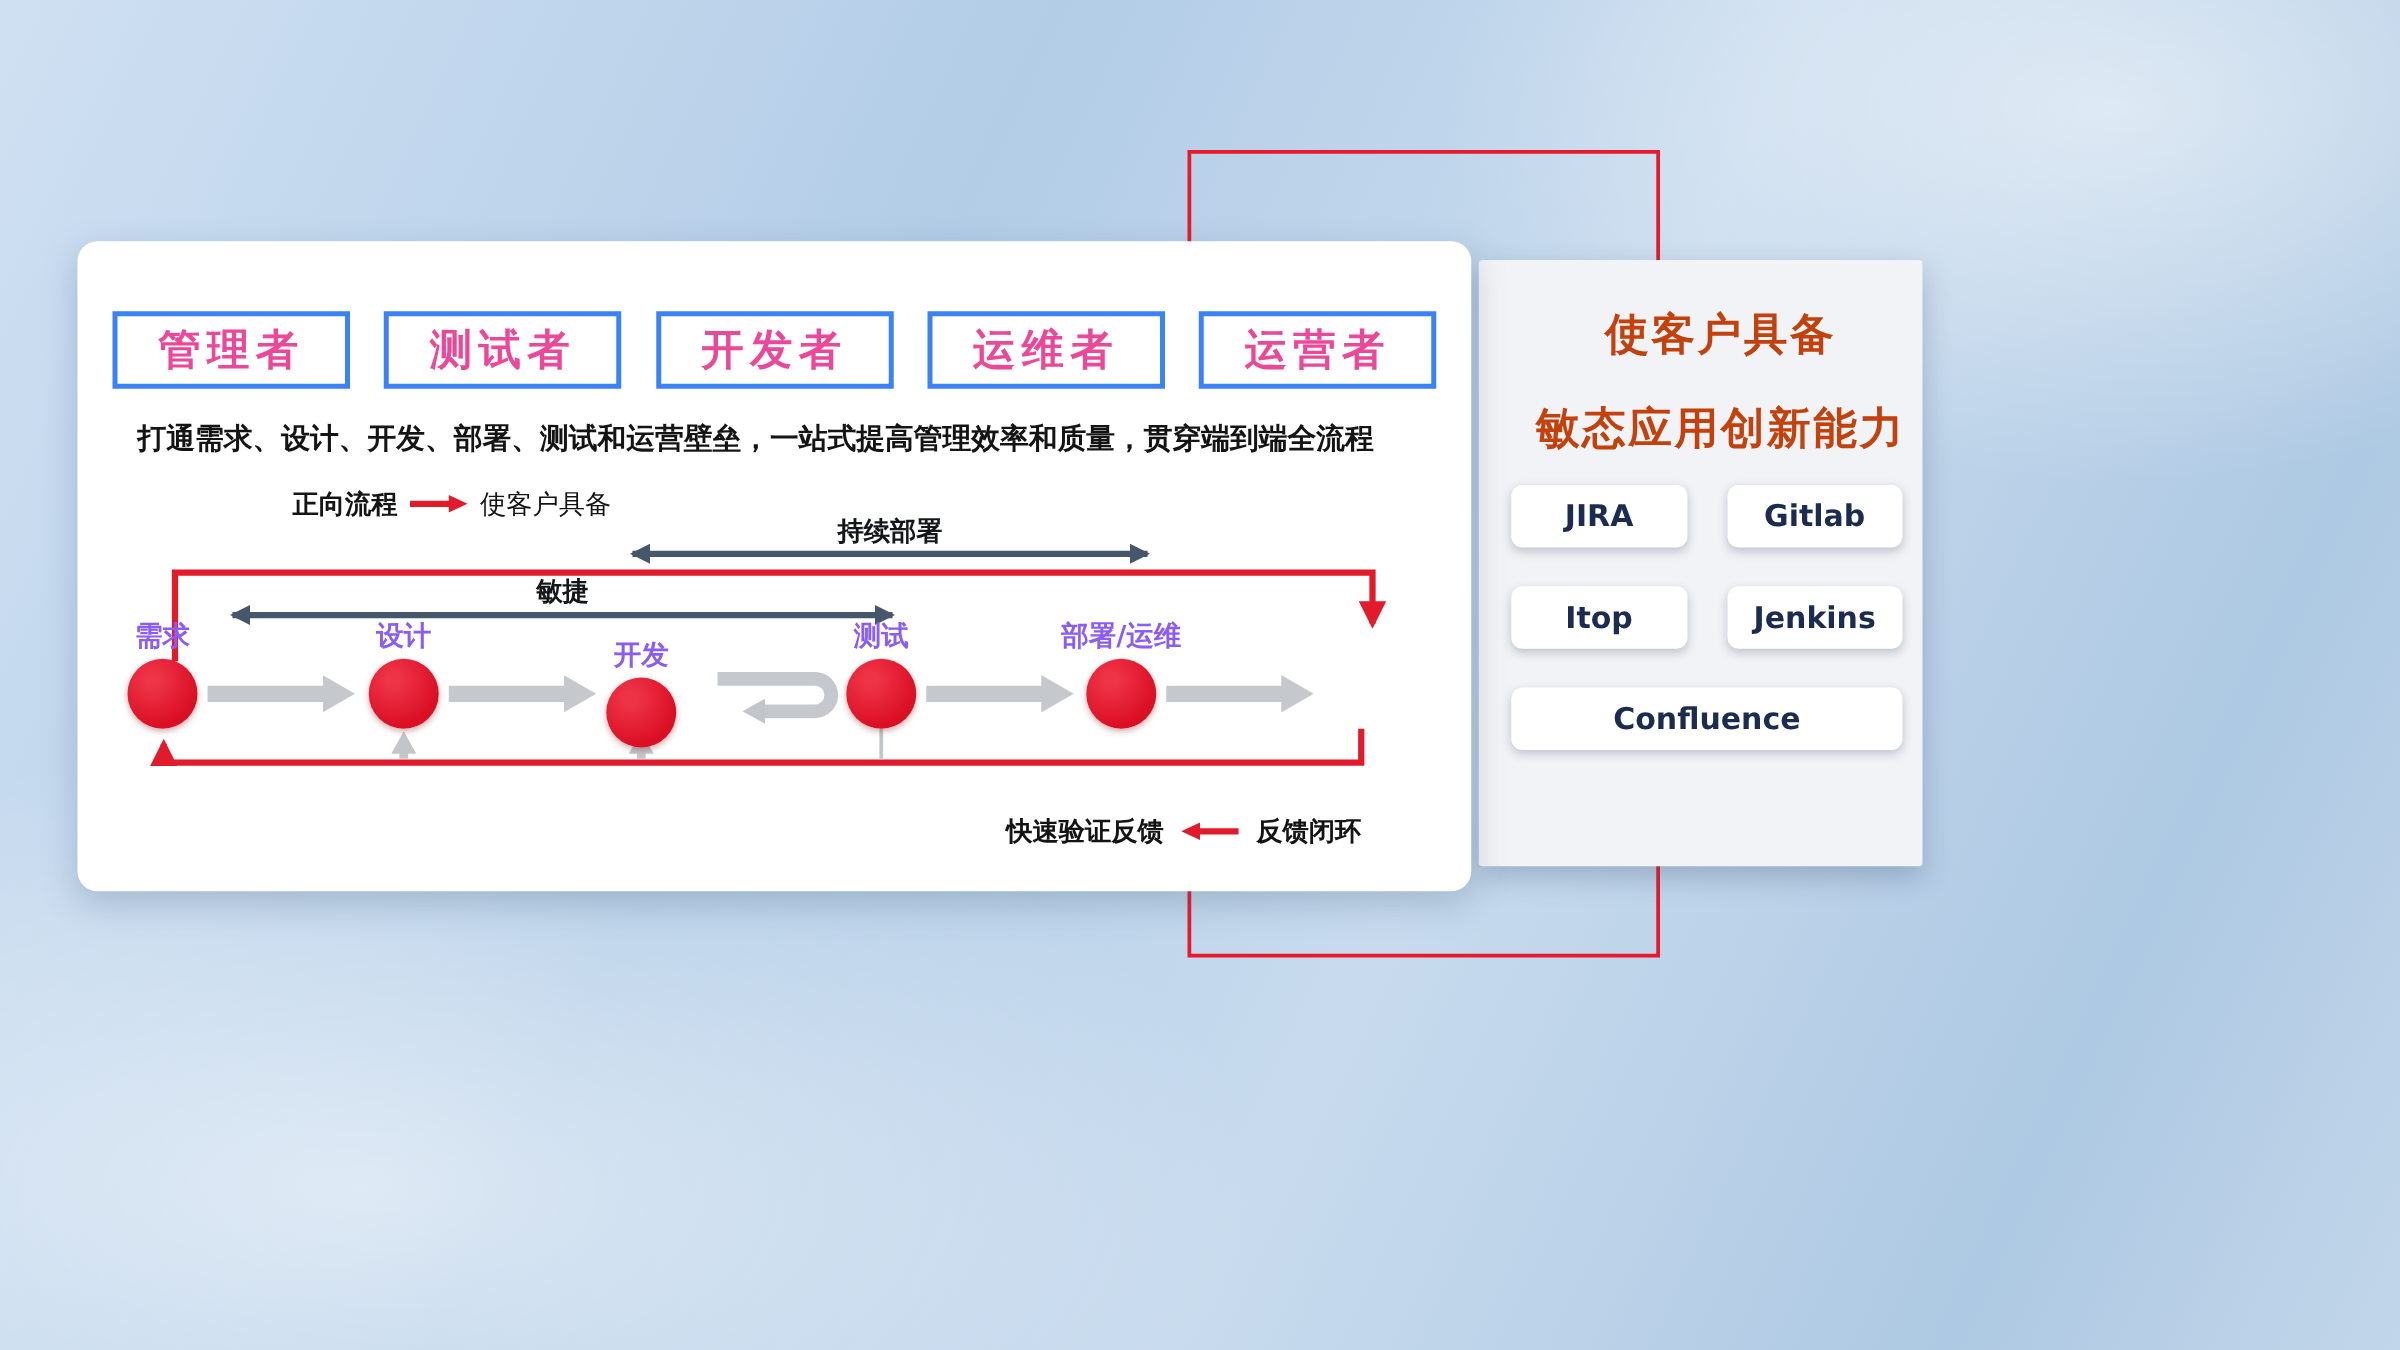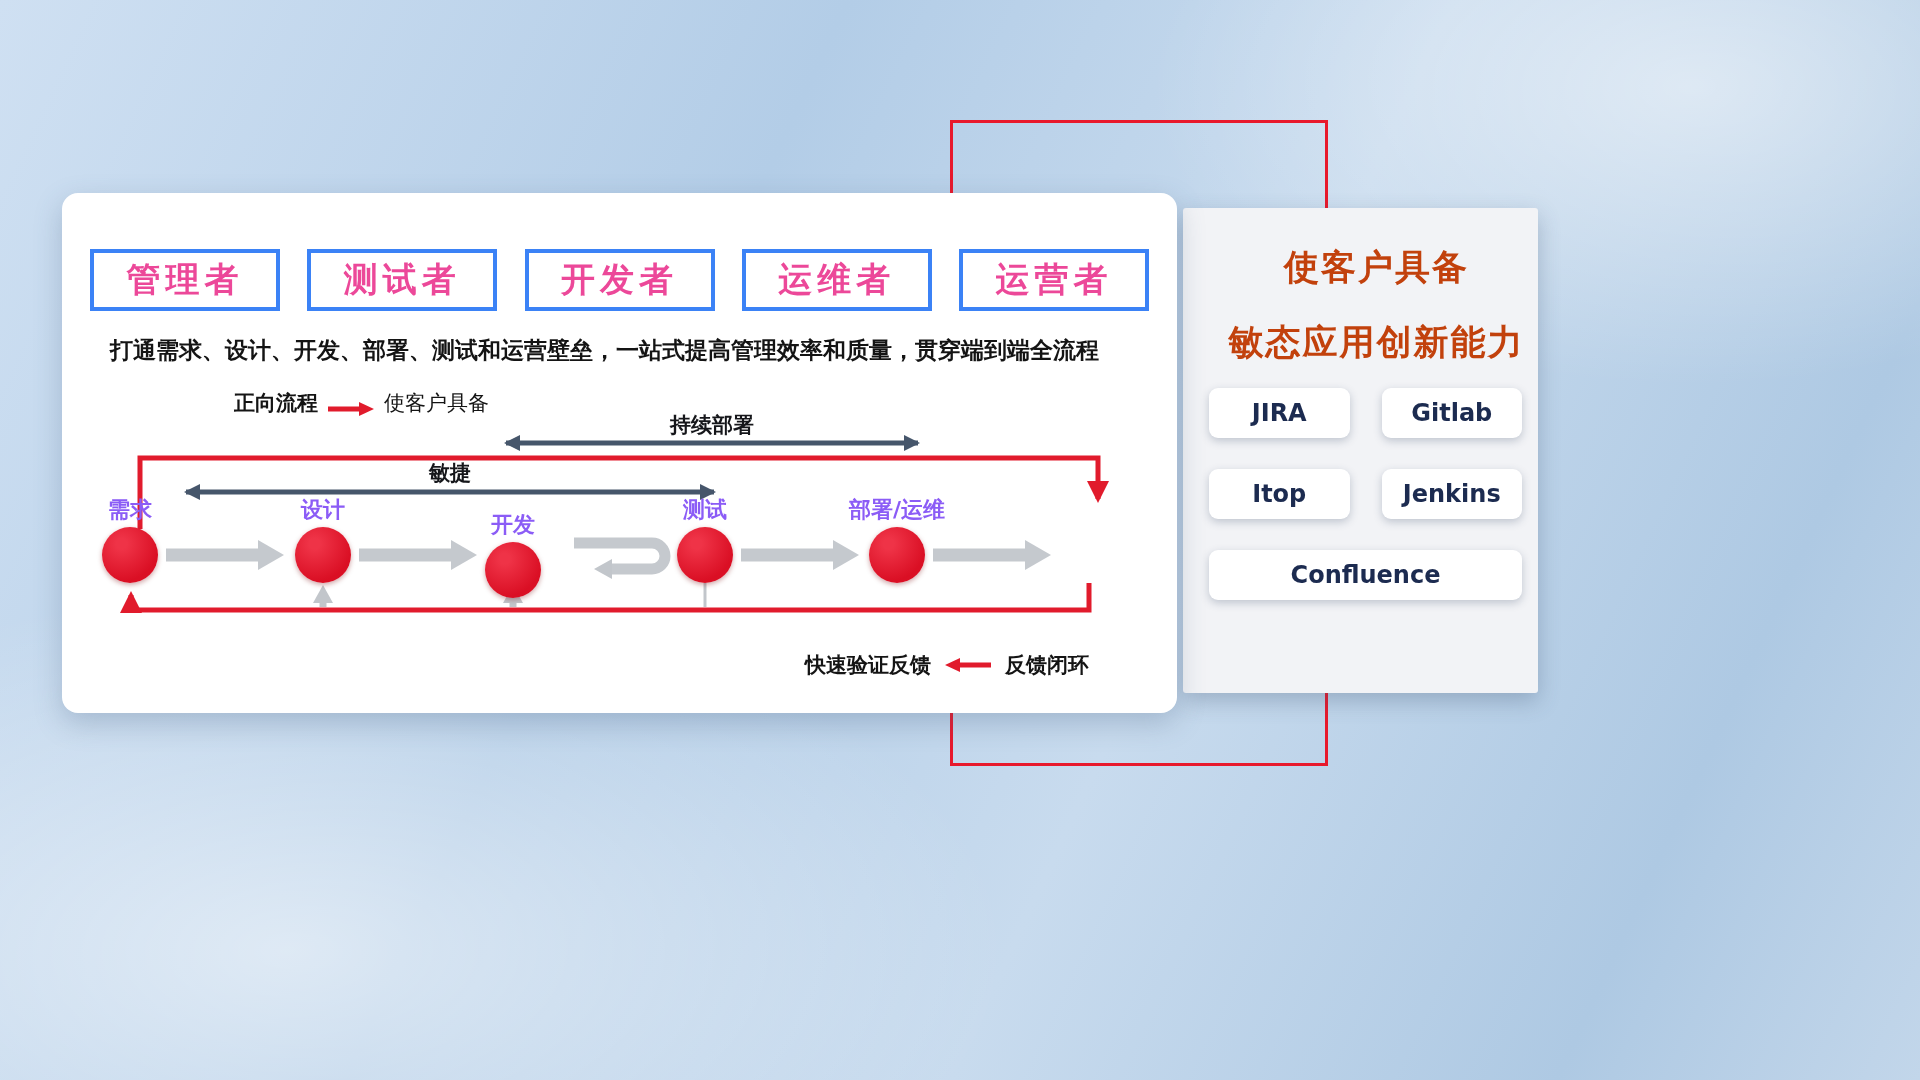--- a/index.html
+++ b/index.html
@@ -35,21 +35,21 @@
     font-size: 34px; font-weight: bold; letter-spacing: 5px; color: #ec4899;
   }
 
   .subtitle {
     position: absolute; left: 48px; top: 142px; width: 1040px;
     font-size: 23px; font-weight: bold; color: #141414; white-space: nowrap;
   }
 
   .legend-forward {
     position: absolute; left: 172px; top: 196px;
-    display: flex; align-items: flex-end; gap: 10px;
+    display: flex; align-items: center; gap: 10px;
     font-size: 21px; color: #141414;
   }
   .legend-forward .t1 { font-weight: bold; }
 
   .flow-svg { position: absolute; left: 0; top: 0; width: 1115px; height: 520px; pointer-events: none; }
 
   .anno {
     position: absolute; transform: translateX(-50%);
     font-size: 21px; font-weight: bold; color: #15161a; white-space: nowrap;
   }

